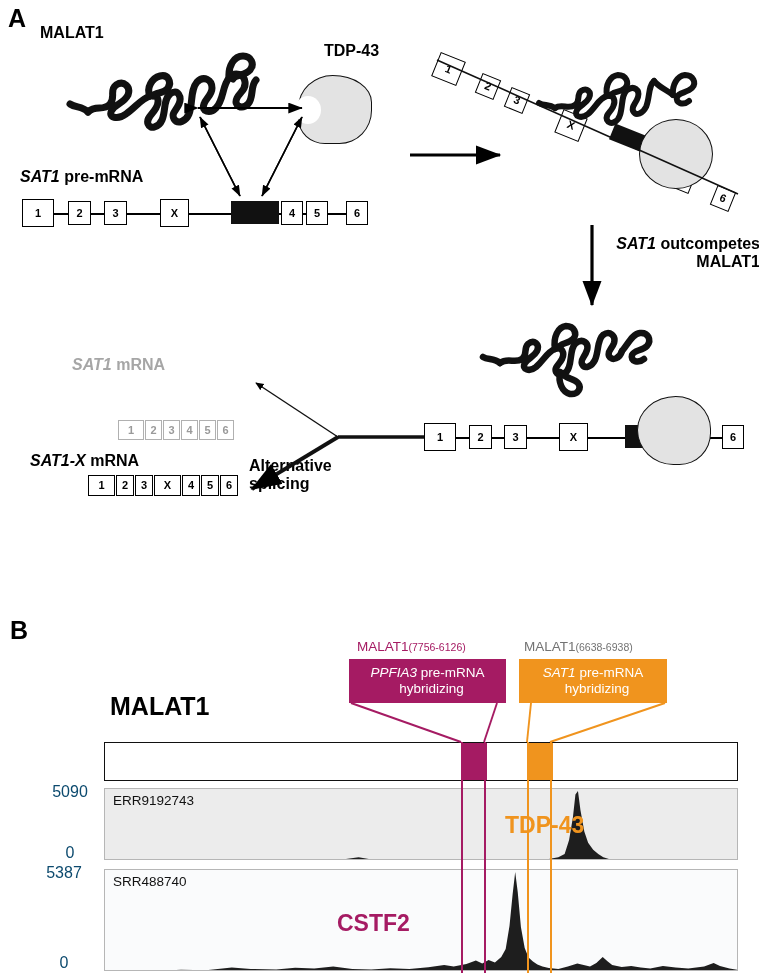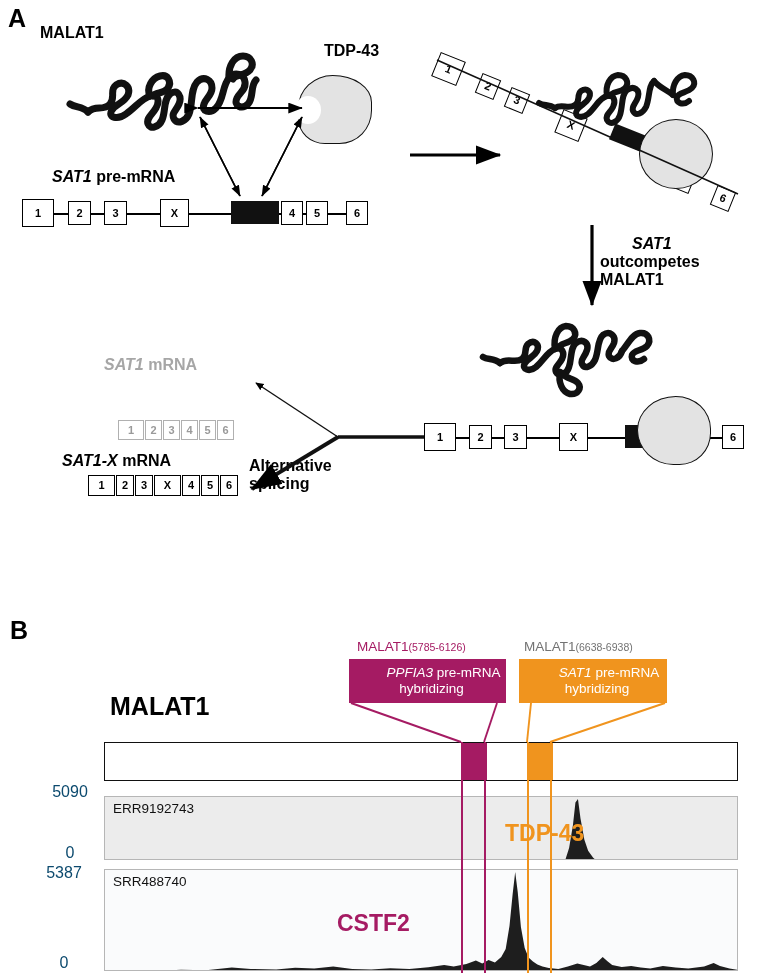--- a/index.html
+++ b/index.html
@@ -7,21 +7,21 @@
     width:759px;height:973px;position:relative;overflow:hidden;
     font-family:"Liberation Sans", sans-serif;
     color:#000;
     -webkit-font-smoothing:antialiased;
   }
   .abs{position:absolute;}
   .panel-letter{
     font-size:25px;font-weight:bold;letter-spacing:0px;line-height:1;
   }
   .lbl{font-size:16px;font-weight:bold;line-height:1.12;}
-  .ital{font-style:italic;margin-left:32px;}
+  .ital{font-style:italic;}
 
   
   #panelA{position:absolute;left:0;top:0;width:759px;height:600px;}
 
   
   .tx-line{position:absolute;height:1.6px;background:#000;}
   .exon{
     position:absolute;background:#fff;border:1.6px solid #000;
     display:flex;align-items:center;justify-content:center;
     font-size:11px;font-weight:bold;box-sizing:border-box;line-height:1;
@@ -94,21 +94,21 @@
   <div class="exon" style="left:281px;top:201px;width:22px;height:24px;">4</div>
   <div class="exon" style="left:306px;top:201px;width:22px;height:24px;">5</div>
   <div class="exon" style="left:346px;top:201px;width:22px;height:24px;">6</div>
 
   <div class="blob" style="left:298px;top:75px;width:72px;height:67px;
        border-radius:62% 70% 58% 48% / 62% 52% 64% 48%;"></div>
   <div class="abs" style="left:295px;top:96px;width:26px;height:28px;background:#fff;
        border-radius:50%;"></div>
 
 
-  <div class="abs lbl" style="left:600px;top:235px;width:160px;">
+  <div class="abs lbl" style="left:600px;top:235px;width:160px;text-align:right;">
     <div><span class="ital">SAT1</span><span> outcompetes</span></div>
     <div>MALAT1</div>
   </div>
 
   <div class="exon abs" style="left:435px;top:56px;width:27px;height:26px;transform:rotate(22deg);">1</div>
   <div class="exon abs" style="left:478px;top:76px;width:20px;height:21px;transform:rotate(22deg);">2</div>
   <div class="exon abs" style="left:507px;top:90px;width:20px;height:21px;transform:rotate(22deg);">3</div>
   <div class="exon abs" style="left:558px;top:113px;width:26px;height:25px;transform:rotate(22deg);">X</div>
   <div class="exon abs" style="left:673px;top:170px;width:20px;height:21px;transform:rotate(22deg);">5</div>
   <div class="exon abs" style="left:713px;top:188px;width:20px;height:21px;transform:rotate(22deg);">6</div>
@@ -144,21 +144,21 @@
     <div>Alternative</div>
     <div>splicing</div>
   </div>
 </div>
 
 <div id="panelB">
 
   <div class="abs panel-letter" style="left:10px;top:18px;">B</div>
 
   <div class="callout-head" style="left:357px;top:40px;color:#A51B63;">
-    <span>MALAT1</span><span class="rng">(5785-6126)</span>
+    <span>MALAT1</span><span class="rng">(7756-6126)</span>
   </div>
   <div class="callout-head" style="left:524px;top:40px;color:#737373;">
     <span>MALAT1</span><span class="rng">(6638-6938)</span>
   </div>
 
   <div class="callout" style="left:349px;top:59px;width:157px;height:44px;background:#A51B63;">
     <div class="l1"><span class="ital">PPFIA3</span><span> pre-mRNA</span></div>
     <div class="l2">hybridizing</div>
   </div>
   <div class="callout" style="left:519px;top:59px;width:148px;height:44px;background:#F0941E;">
@@ -169,21 +169,21 @@
   <div class="malat1-title" style="left:110px;top:94px;">MALAT1</div>
 
   <div class="gene-box" style="left:104px;top:142px;width:634px;height:39px;">
     <div class="region" style="left:357px;top:0px;width:25px;height:100%;background:#A51B63;"></div>
     <div class="region" style="left:423px;top:0px;width:25px;height:100%;background:#F0941E;"></div>
   </div>
 
   <div class="ytick" style="left:42px;top:184px;width:56px;">5090</div>
   <div class="ytick" style="left:42px;top:245px;width:56px;">0</div>
 
-  <div class="track" style="left:104px;top:196px;width:634px;height:64px;background:#ececec;text-align:center;">
+  <div class="track" style="left:104px;top:188px;width:634px;height:72px;background:#ececec;text-align:center;">
     <div class="track-name">ERR9192743</div>
     <svg viewBox="0 0 634 72" preserveAspectRatio="none" style="position:absolute;left:0;top:0;width:634px;height:72px;">
       <polygon id="t1poly" fill="#1e1e1e" points="0,72 0.00,72.00 63.40,71.72 114.12,71.30 139.48,71.58 164.84,71.72 209.22,71.58 240.92,69.90 253.60,68.15 266.28,70.46 285.30,71.58 317.00,71.65 348.70,71.44 367.72,71.65 393.08,71.30 405.76,71.58 418.44,71.37 431.12,70.74 443.80,69.90 453.31,68.15 459.65,65.00 464.09,51.00 467.89,28.60 470.43,5.50 472.96,2.00 475.50,21.60 479.30,42.60 483.11,53.80 488.18,60.80 493.25,65.00 498.32,68.15 504.03,70.04 510.37,71.02 519.88,71.44 545.24,71.72 570.60,71.16 589.62,71.65 634.00,71.79 634,72"></polygon>
     </svg>
     <div class="track-tag" style="left:400px;top:25px;color:#F0941E;">TDP-43</div>
   </div>
 
   <div class="ytick" style="left:30px;top:265px;width:68px;">5387</div>
   <div class="ytick" style="left:30px;top:355px;width:68px;">0</div>
 

